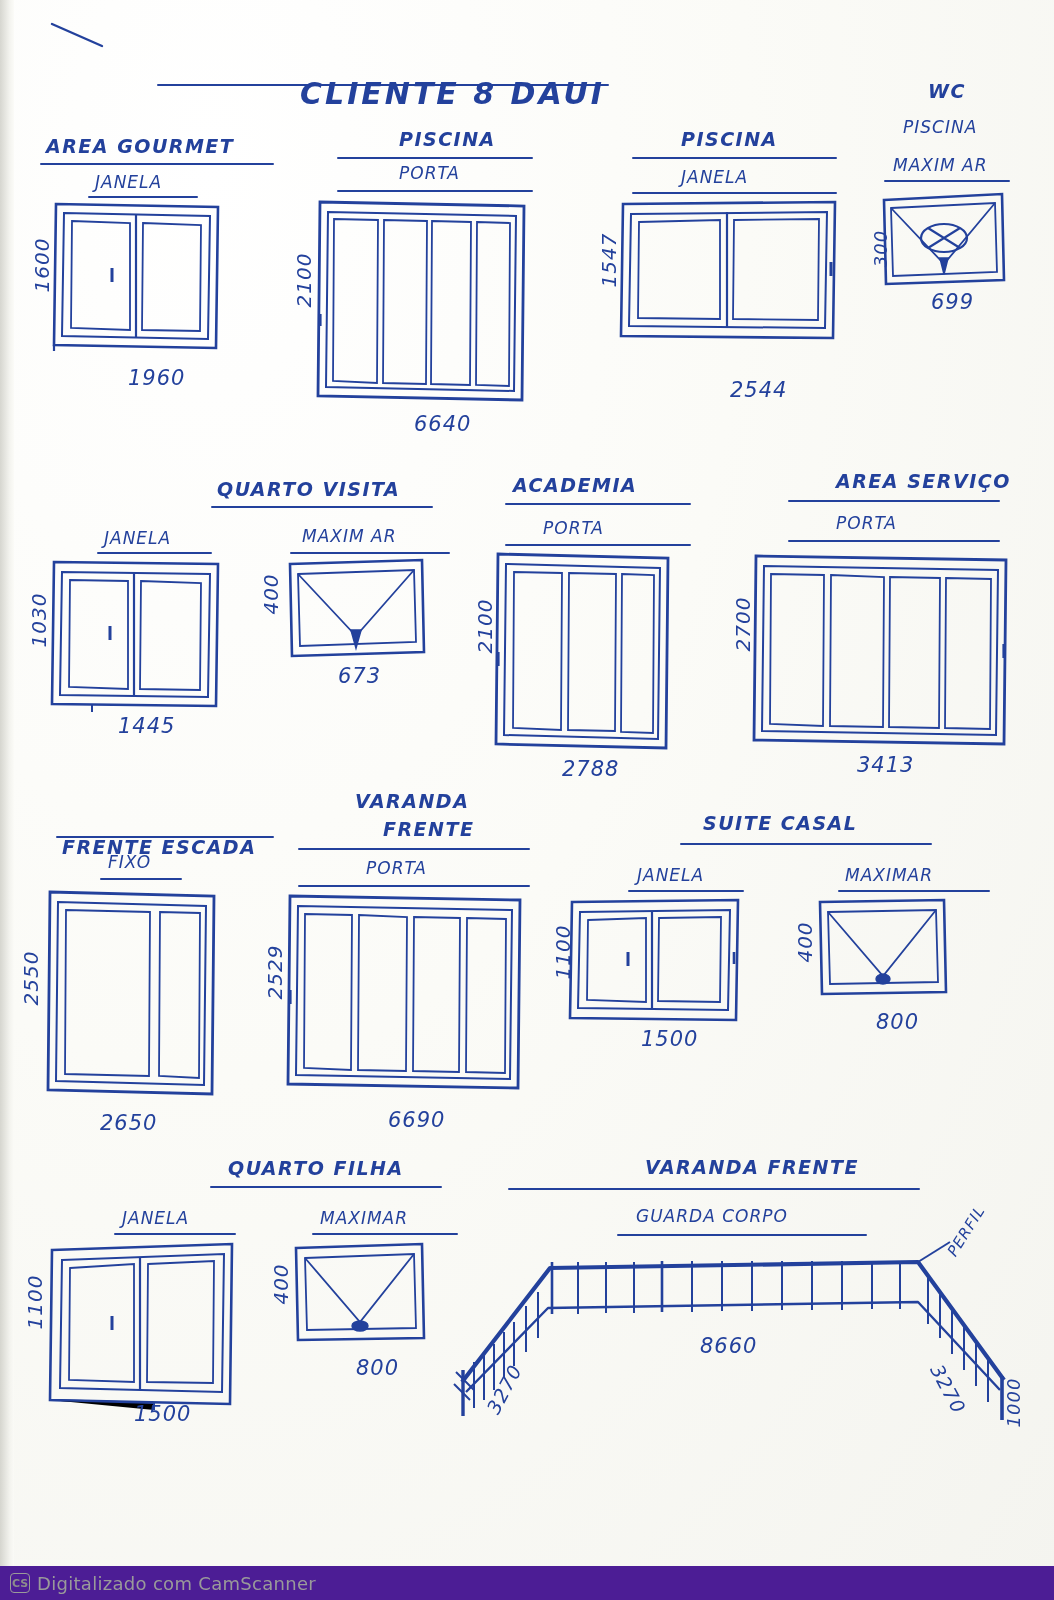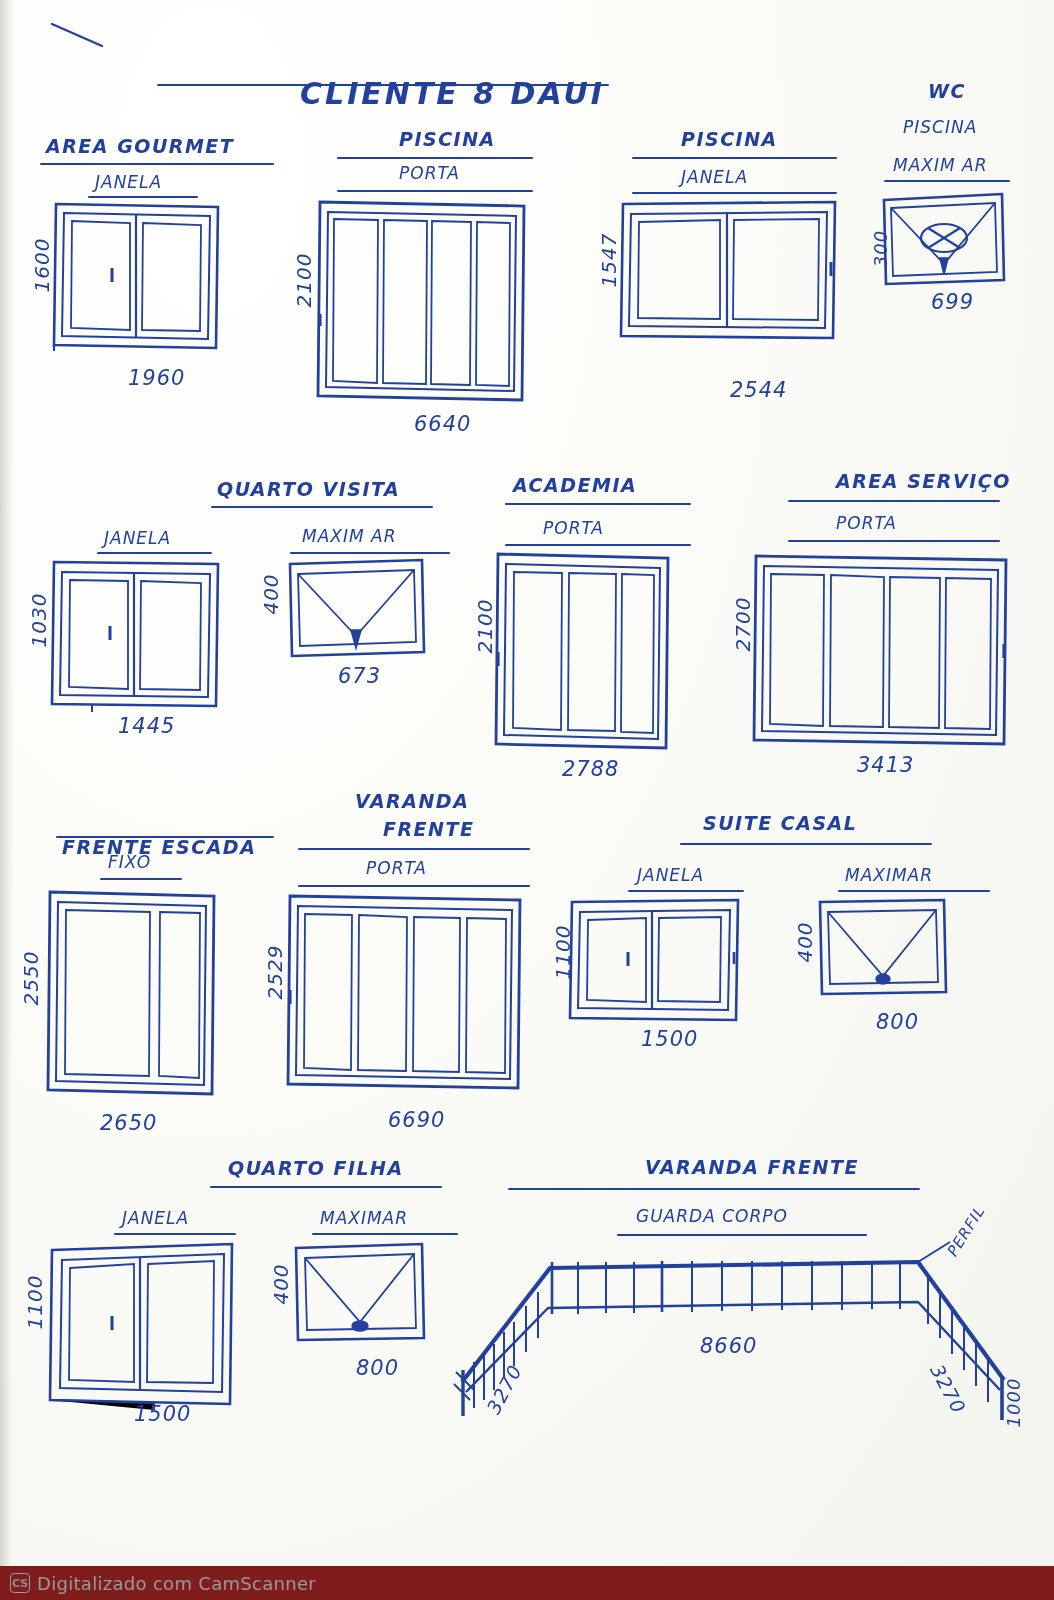--- a/index.html
+++ b/index.html
@@ -78,21 +78,21 @@
   }
   
   .footer {
     position: absolute;
     left: 0; bottom: 0;
     width: 1054px; height: 34px;
     display: flex;
     align-items: center;
     gap: 7px;
     padding-left: 10px;
-    background: #7f1d1d;
+    background: #4c1d95;
   }
   .cs-badge {
     width: 20px; height: 20px;
     border: 1.6px solid #9a9a9a;
     border-radius: 4px;
     color: #8d8d8d;
     font-size: 11px;
     font-weight: 700;
     display: flex; align-items: center; justify-content: center;
     letter-spacing: 0;

